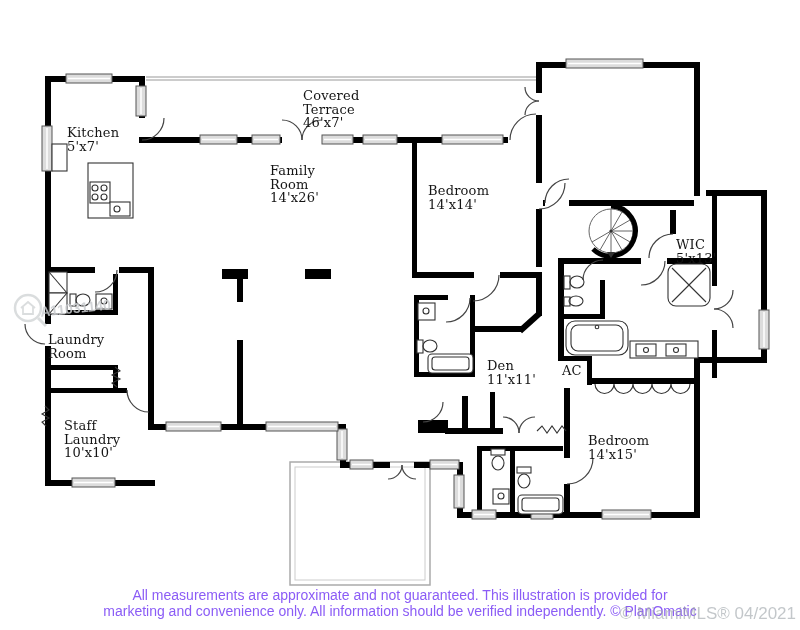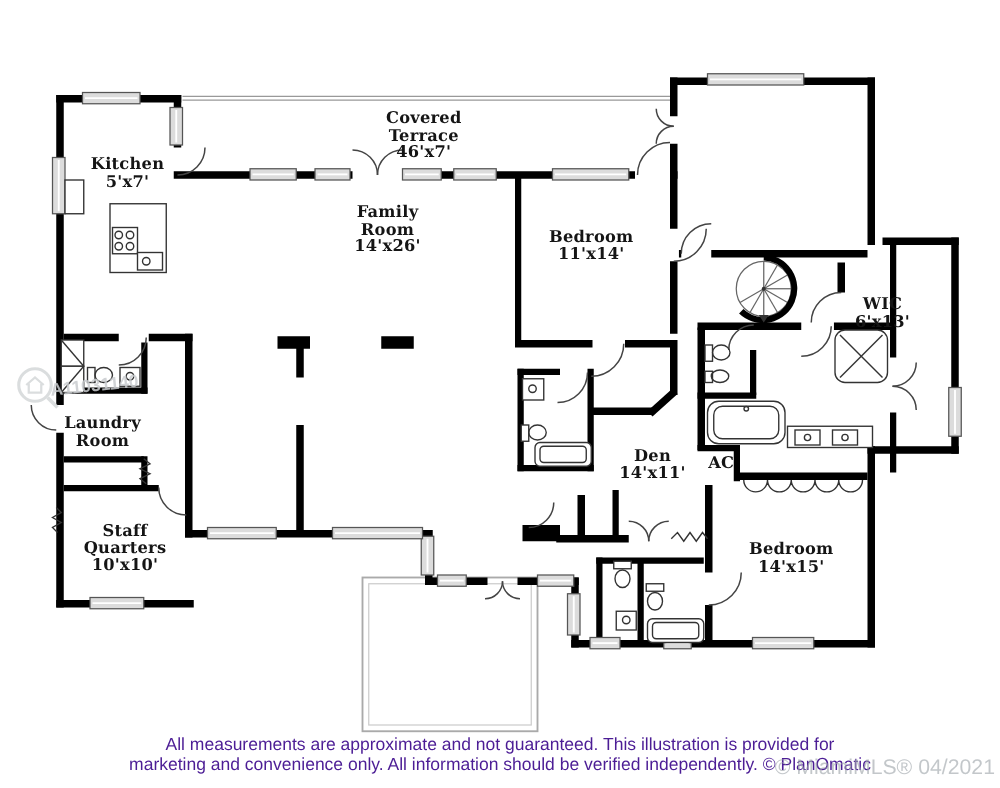--- a/index.html
+++ b/index.html
@@ -1,23 +1,23 @@
 <!DOCTYPE html>
 <html><head>
 <meta charset="utf-8">
 <style>
   html,body{margin:0;padding:0;background:#fff;}
   #stage{position:relative;width:800px;height:630px;background:#ffffff;overflow:hidden;
          font-family:"DejaVu Serif","Liberation Serif",serif;}
   #plan-svg{position:absolute;left:0;top:0;}
-  .rl{position:absolute;transform:translate(-50%,-50%);text-align:center;
-      font-weight:bold;font-size:13px;line-height:13.5px;color:#151515;letter-spacing:.2px;white-space:normal;}
+  .rl{position:absolute;transform:translate(-50%,-50%);text-align:left;
+      font-weight:normal;font-size:13px;line-height:13.5px;color:#151515;letter-spacing:.2px;white-space:normal;}
   .rl .nm,.rl .dm{display:block;}
   .footer{position:absolute;left:0;top:588px;width:800px;text-align:center;
-          font-family:"Liberation Sans",sans-serif;font-size:14px;line-height:15.5px;color:#4c1d95;}
+          font-family:"Liberation Sans",sans-serif;font-size:14px;line-height:15.5px;color:#8b5cf6;}
   .wm-stamp{position:absolute;top:604px;right:4px;font-family:"Liberation Sans",sans-serif;
             font-size:17px;color:#9fa6ab;opacity:.62;white-space:nowrap;}
   .wm-num{position:absolute;left:40px;top:300px;font-family:"Liberation Sans",sans-serif;
           font-size:14px;font-weight:bold;color:#c9cccf;transform:rotate(-6deg);opacity:.85;}
   .wm-logo{position:absolute;left:8px;top:290px;width:44px;height:44px;opacity:.8;}
 </style>
 </head>
 <body>
 
 <div id="stage">
@@ -273,45 +273,45 @@
   </svg>
 
   <div class="rl" style="left:102px;top:139px;width:70px">
       <span class="nm">Kitchen</span>
       <span class="dm">5'x7'</span>
     </div>
   <div class="rl" style="left:339px;top:109px;width:72px">
       <span class="nm">Covered Terrace</span>
       <span class="dm">46'x7'</span>
     </div>
-  <div class="rl" style="left:310px;top:184px;width:60px">
+  <div class="rl" style="left:300px;top:184px;width:60px">
       <span class="nm">Family Room</span>
       <span class="dm">14'x26'</span>
     </div>
   <div class="rl" style="left:473px;top:197px;width:90px">
       <span class="nm">Bedroom</span>
-      <span class="dm">11'x14'</span>
+      <span class="dm">14'x14'</span>
     </div>
   <div class="rl" style="left:706px;top:251px;width:60px">
       <span class="nm">WIC</span>
-      <span class="dm">6'x13'</span>
+      <span class="dm">5'x13'</span>
     </div>
   <div class="rl" style="left:82px;top:346px;width:68px">
       <span class="nm">Laundry Room</span>
       <span class="dm"></span>
     </div>
   <div class="rl" style="left:522px;top:372px;width:70px">
       <span class="nm">Den</span>
-      <span class="dm">14'x11'</span>
+      <span class="dm">11'x11'</span>
     </div>
   <div class="rl" style="left:577px;top:371px;width:30px">
       <span class="nm">AC</span>
     </div>
   <div class="rl" style="left:100px;top:439px;width:72px">
-      <span class="nm">Staff Quarters</span>
+      <span class="nm">Staff Laundry</span>
       <span class="dm">10'x10'</span>
     </div>
   <div class="rl" style="left:633px;top:447px;width:90px">
       <span class="nm">Bedroom</span>
       <span class="dm">14'x15'</span>
     </div>
 
   <div class="footer">
     <div>All measurements are approximate and not guaranteed. This illustration is provided for</div>
     <div>marketing and convenience only. All information should be verified independently. © PlanOmatic</div>

